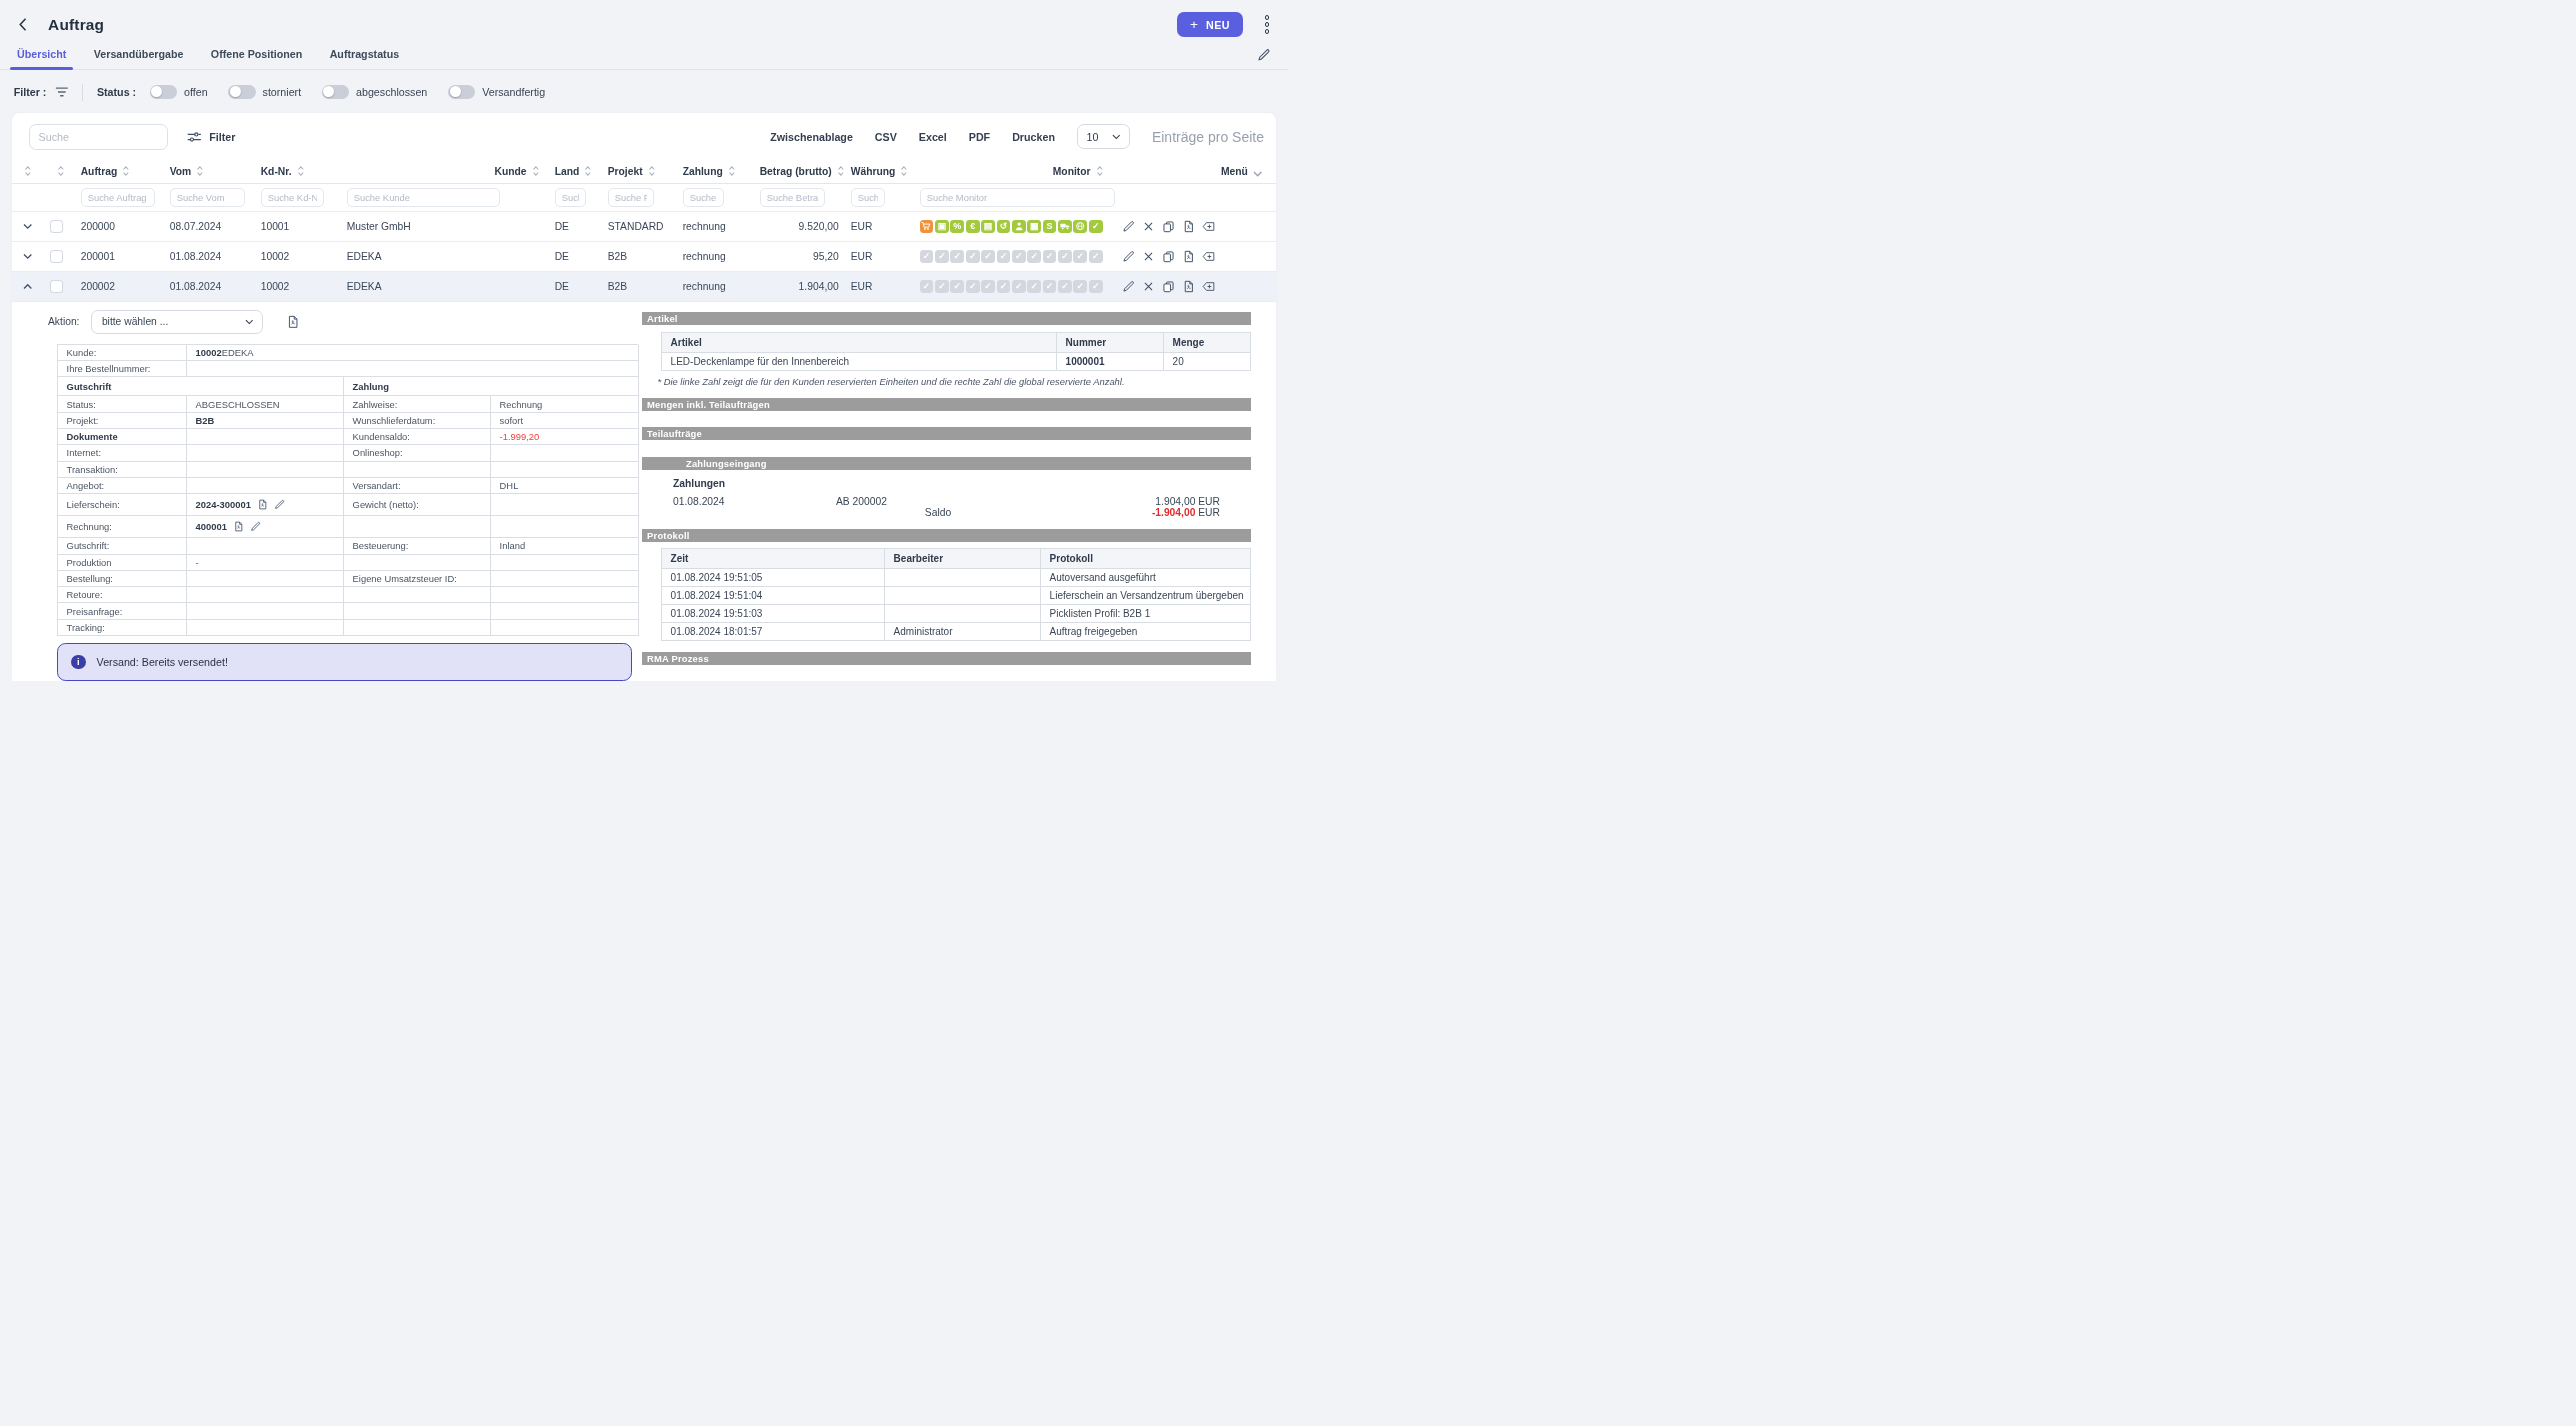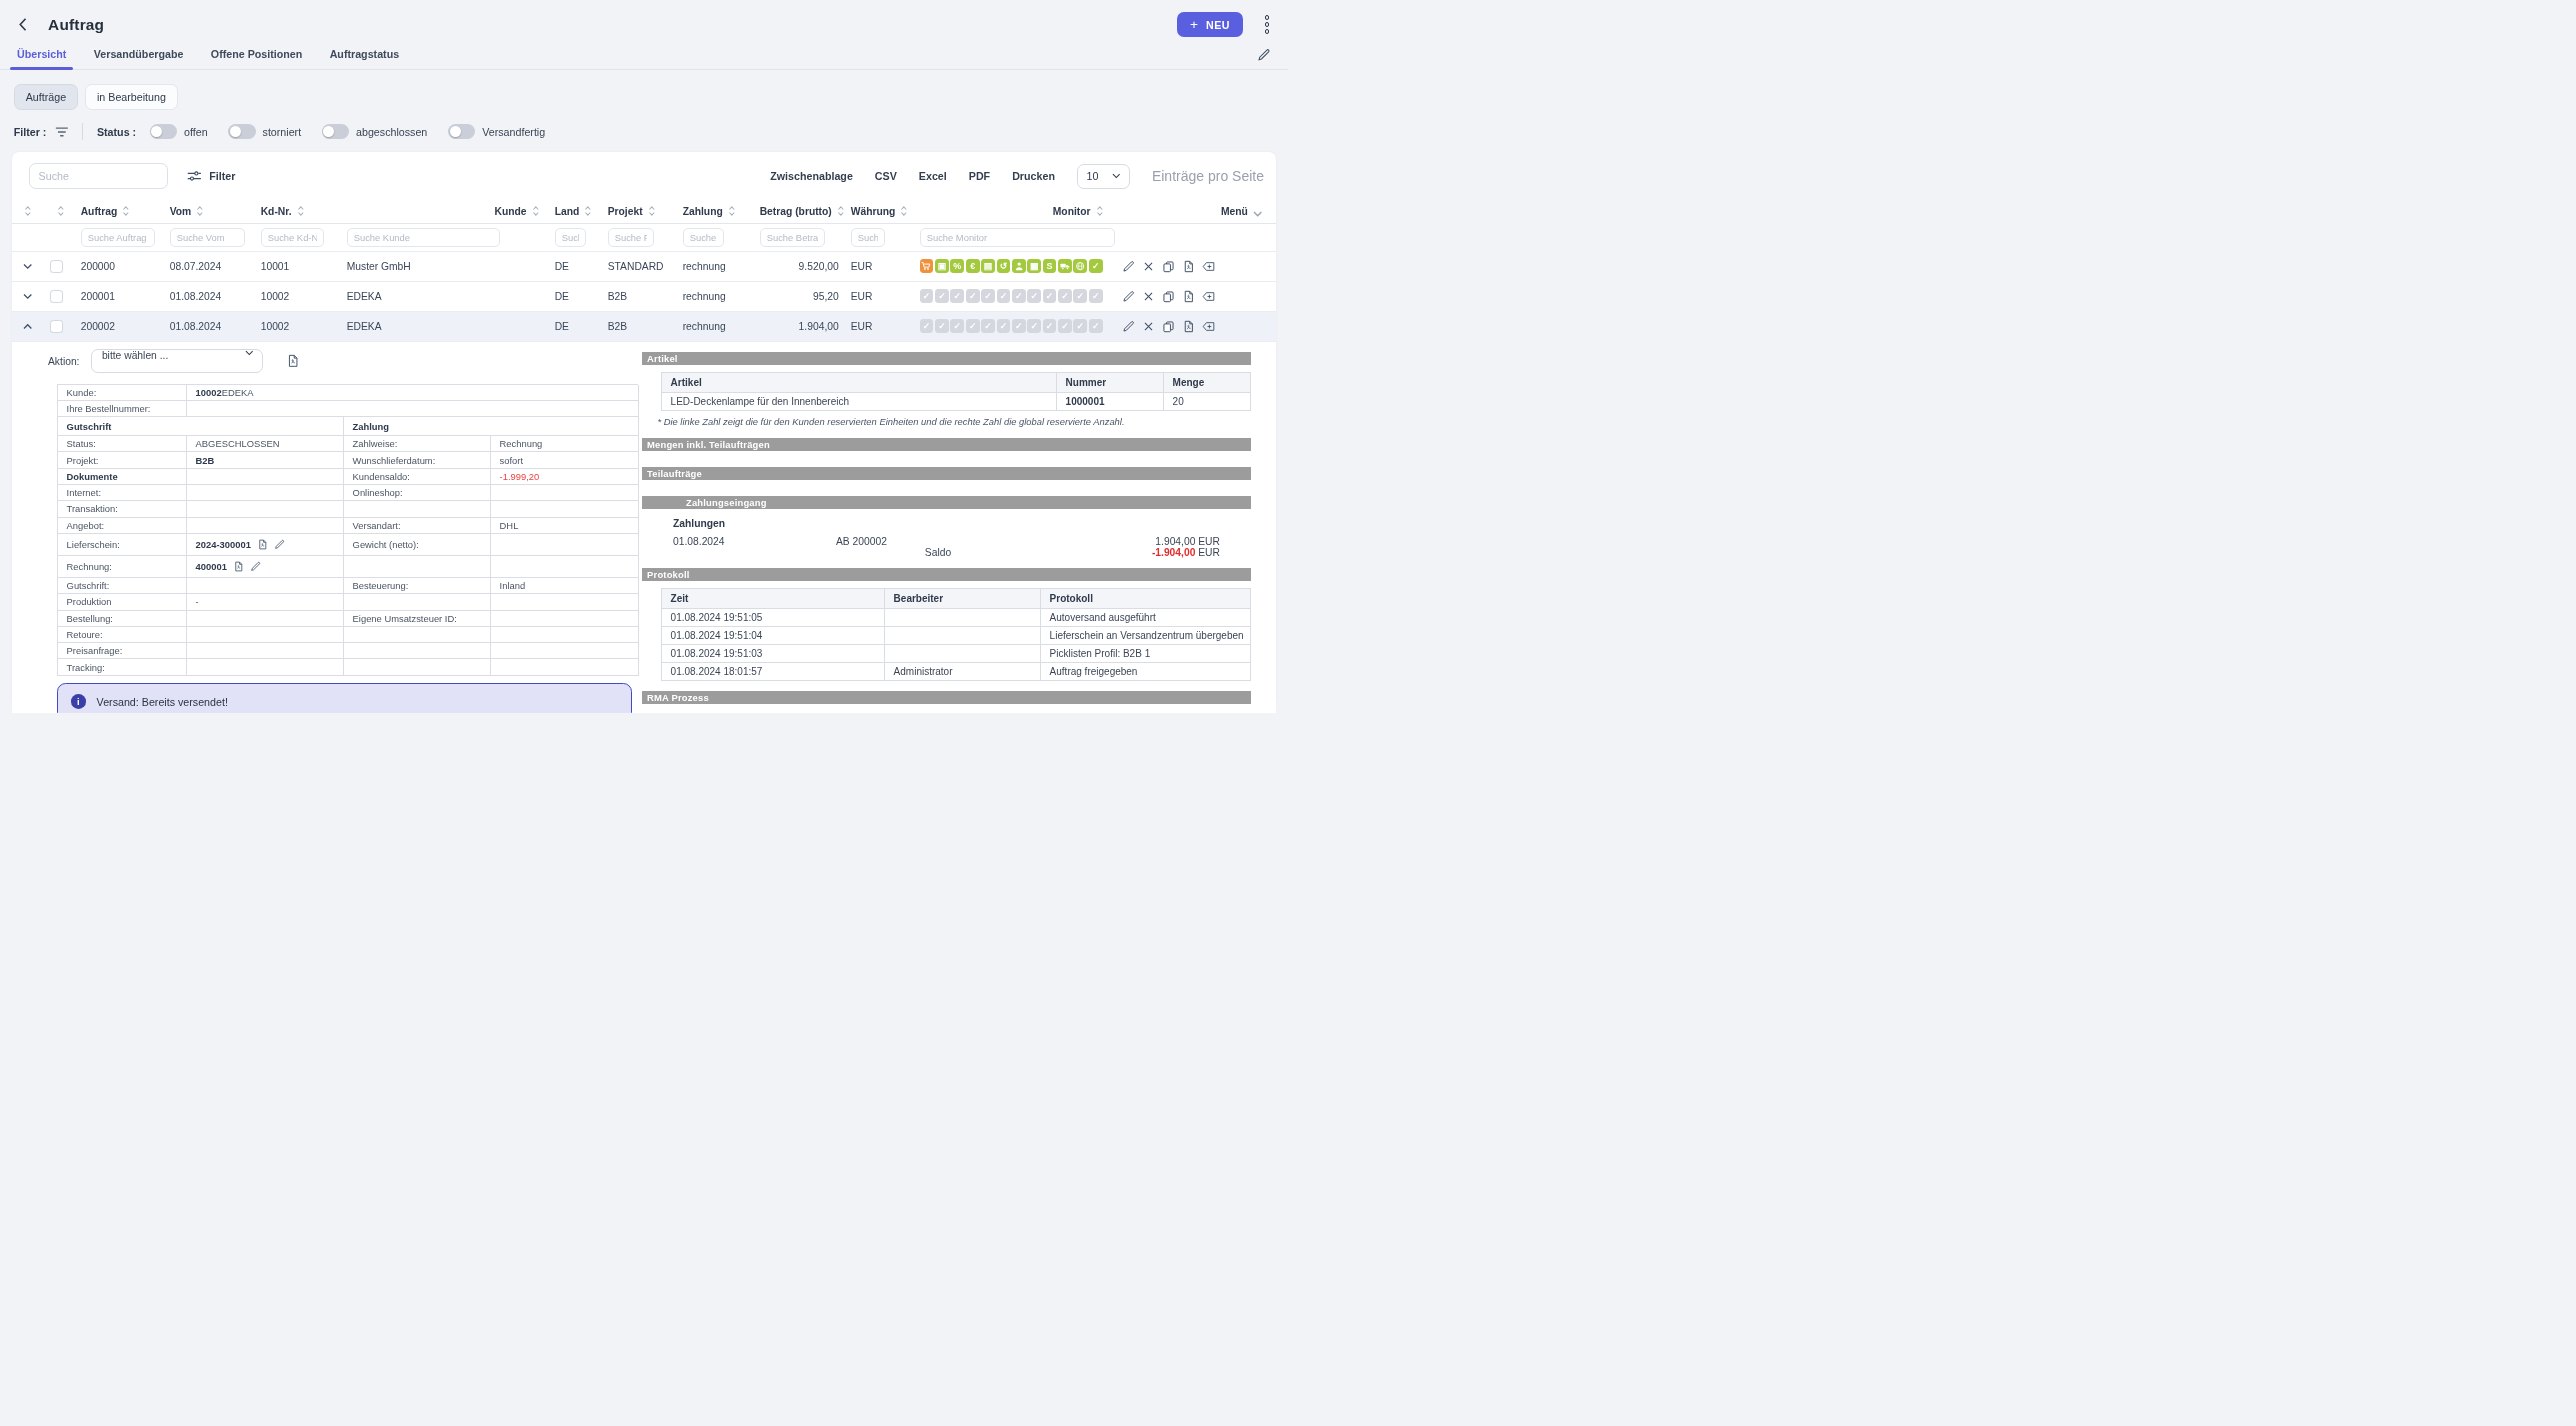--- a/index.html
+++ b/index.html
@@ -79,21 +79,21 @@
   .mic svg { width:10.3px; height:10.3px; }
   .menu-cell { display:flex; gap:6.9px; padding-left:5.1px; }
   .menuic { width:13px; height:13px; color:#3E4E63; cursor:pointer; flex:none; }
   .menuic svg { width:100%; height:100%; }
 
   
   .detail { display:flex; background:#fff; }
   .dleft { width:611px; flex:none; margin-left:19px; }
   .aktionrow { display:flex; align-items:center; gap:12px; padding-left:17px; margin-top:7.7px; height:24px; }
   .aktion-label { font-size:10.3px; color:#3A4656; }
-  .aktion-select { width:172px; height:24px; border:0.9px solid #D6DBE3; border-radius:6.9px; display:flex; justify-content:space-between; padding:0 9.4px; font-size:10.3px; color:#3A4656; cursor:pointer; }
+  .aktion-select { width:172px; height:24px; border:0.9px solid #D6DBE3; border-radius:6.9px; display:flex; align-items:center; justify-content:space-between; padding:0 9.4px; font-size:10.3px; color:#3A4656; cursor:pointer; }
   .aktion-select svg { width:8.6px; height:6px; color:#2F3A4B; }
   .aktion-pdf { width:13.7px; height:13.7px; color:#3D4F66; margin-left:10.3px; cursor:pointer; }
   .aktion-pdf svg { width:100%; height:100%; }
   .dtable { margin:10.3px 0 0 26px; width:581px; border-top:0.9px solid #DADDE3; border-left:0.9px solid #DADDE3; }
   .dgrid { display:grid; grid-template-columns:129px 157px 147px 148px; }
   .dcell { border-right:0.9px solid #DADDE3; border-bottom:0.9px solid #DADDE3; padding:0 8.6px; display:flex; align-items:center; font-size:9.4px; color:#4A5563; white-space:nowrap; overflow:hidden; }
   .dcell b { color:#2F3A4B; font-weight:bold; }
   .dcell.red, .dcell.red span { color:#F03D3D; }
   .dic { width:11px; height:11px; margin-left:6px; color:#3D4F66; cursor:pointer; flex:none; }
   .dic svg { width:100%; height:100%; }
@@ -153,24 +153,20 @@
       <span class="tab">Versandübergabe</span>
       <span class="tab">Offene Positionen</span>
       <span class="tab">Auftragstatus</span>
       <span class="tabs-edit">
       <svg viewBox="0 0 20 20">
           <path d="M3 17l1-3.5L14.5 3a1.7 1.7 0 012.5 2.5L6.5 16 3 17z" fill="none" stroke="currentColor" stroke-width="1.5"></path>
         </svg>
     </span>
   </div>
 
-  <div class="viewbtns" id="viewbtns">
-      <span class="vbtn active">Aufträge</span>
-      <span class="vbtn">in Bearbeitung</span>
-    </div>
 
   <div class="filterrow">
     <span class="flabel">Filter :</span>
     <span class="filterlines">
       <svg viewBox="0 0 16 14">
           <path d="M1 2.5h14M3.5 7h9M6 11.5h4" stroke="currentColor" stroke-width="1.7" fill="none"></path>
         </svg>
     </span>
     <span class="vdiv"></span>
     <span class="flabel">Status :</span>

